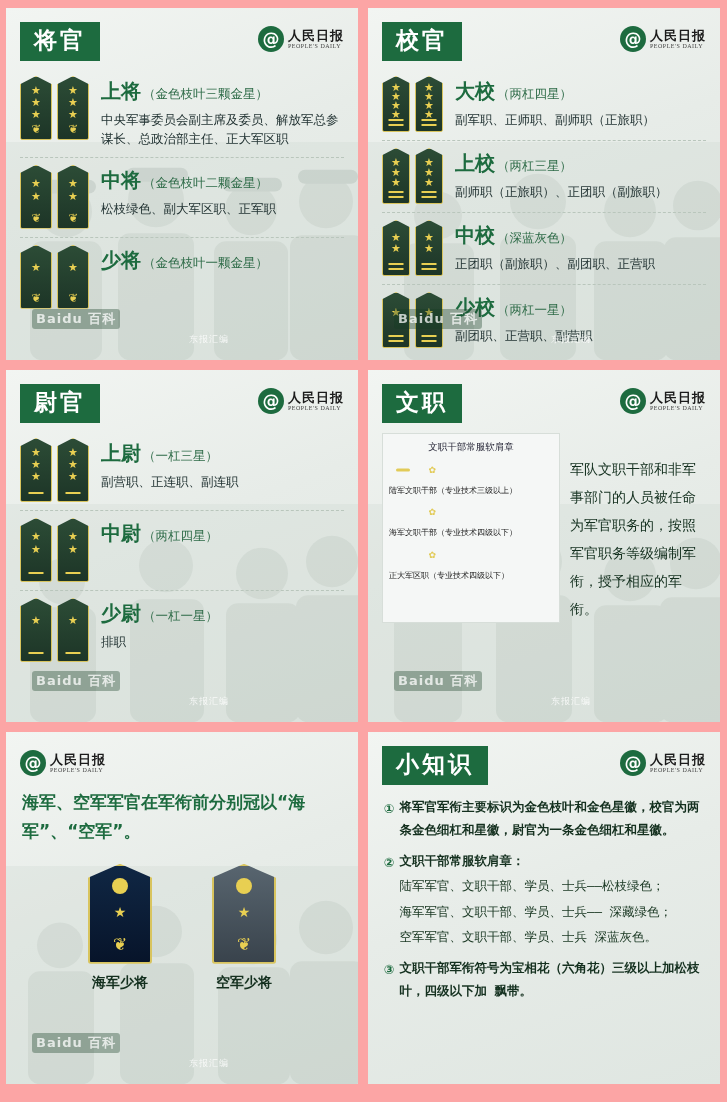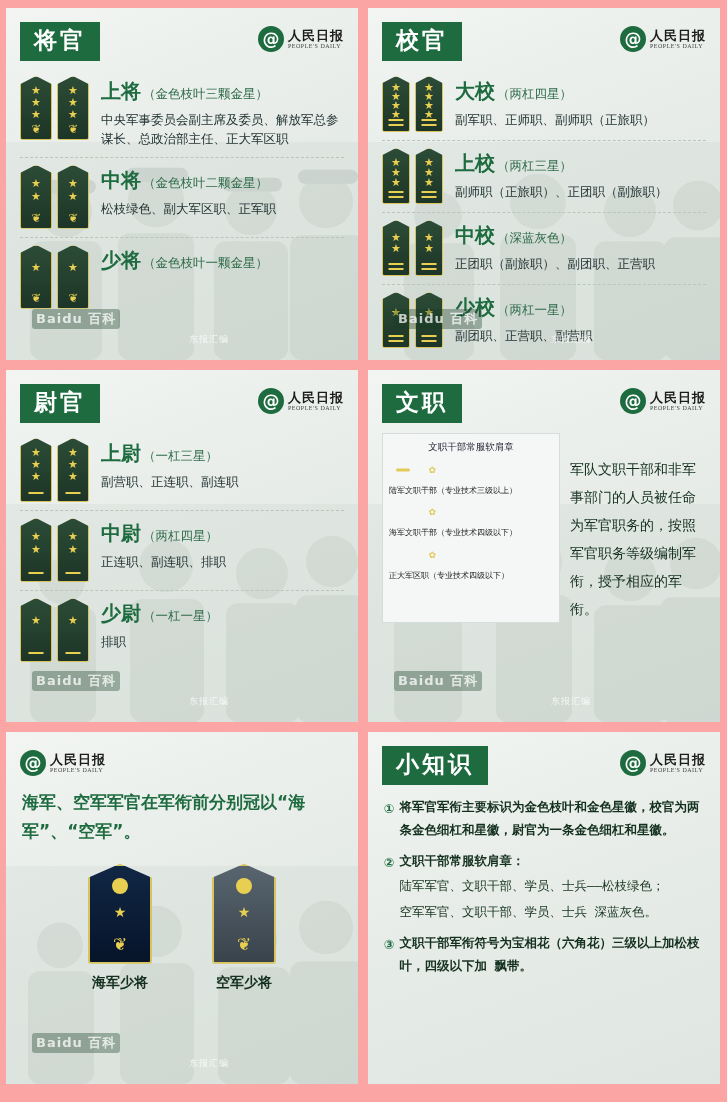--- a/index.html
+++ b/index.html
@@ -578,21 +578,20 @@
               <span class="bar" style="bottom:7px"></span>
             </div>
             <div class="ep">
               <span class="star" style="top:12px">★</span>
                 <span class="star" style="top:25px">★</span>
               <span class="bar" style="bottom:7px"></span>
             </div>
           </div>
           <div class="rank-info">
             <span class="rank-name">中尉</span><span class="rank-note">（两杠四星）</span>
-            <div class="rank-desc">正连职、副连职、排职</div>
           </div>
         </div>
         <div class="rank-row">
           <div class="epaulettes">
             <div class="ep">
               <span class="star" style="top:16px">★</span>
               <span class="bar" style="bottom:7px"></span>
             </div>
             <div class="ep">
               <span class="star" style="top:16px">★</span>
@@ -727,20 +726,21 @@
           <div class="k-num">①</div>
           <div class="k-body">
             <div class="strong">将军官军衔主要标识为金色枝叶和金色星徽，校官为两条金色细杠和星徽，尉官为一条金色细杠和星徽。</div>
           </div>
         </div>
         <div class="k-item">
           <div class="k-num">②</div>
           <div class="k-body">
             <div class="strong">文职干部常服软肩章：</div>
             <div class="k-sub">陆军军官、文职干部、学员、士兵——松枝绿色；</div>
+            <div class="k-sub">海军军官、文职干部、学员、士兵—— 深藏绿色；</div>
             <div class="k-sub">空军军官、文职干部、学员、士兵 深蓝灰色。</div>
           </div>
         </div>
         <div class="k-item">
           <div class="k-num">③</div>
           <div class="k-body">
             <div class="strong">文职干部军衔符号为宝相花（六角花）三级以上加松枝叶，四级以下加 飘带。</div>
           </div>
         </div>
       </div>

